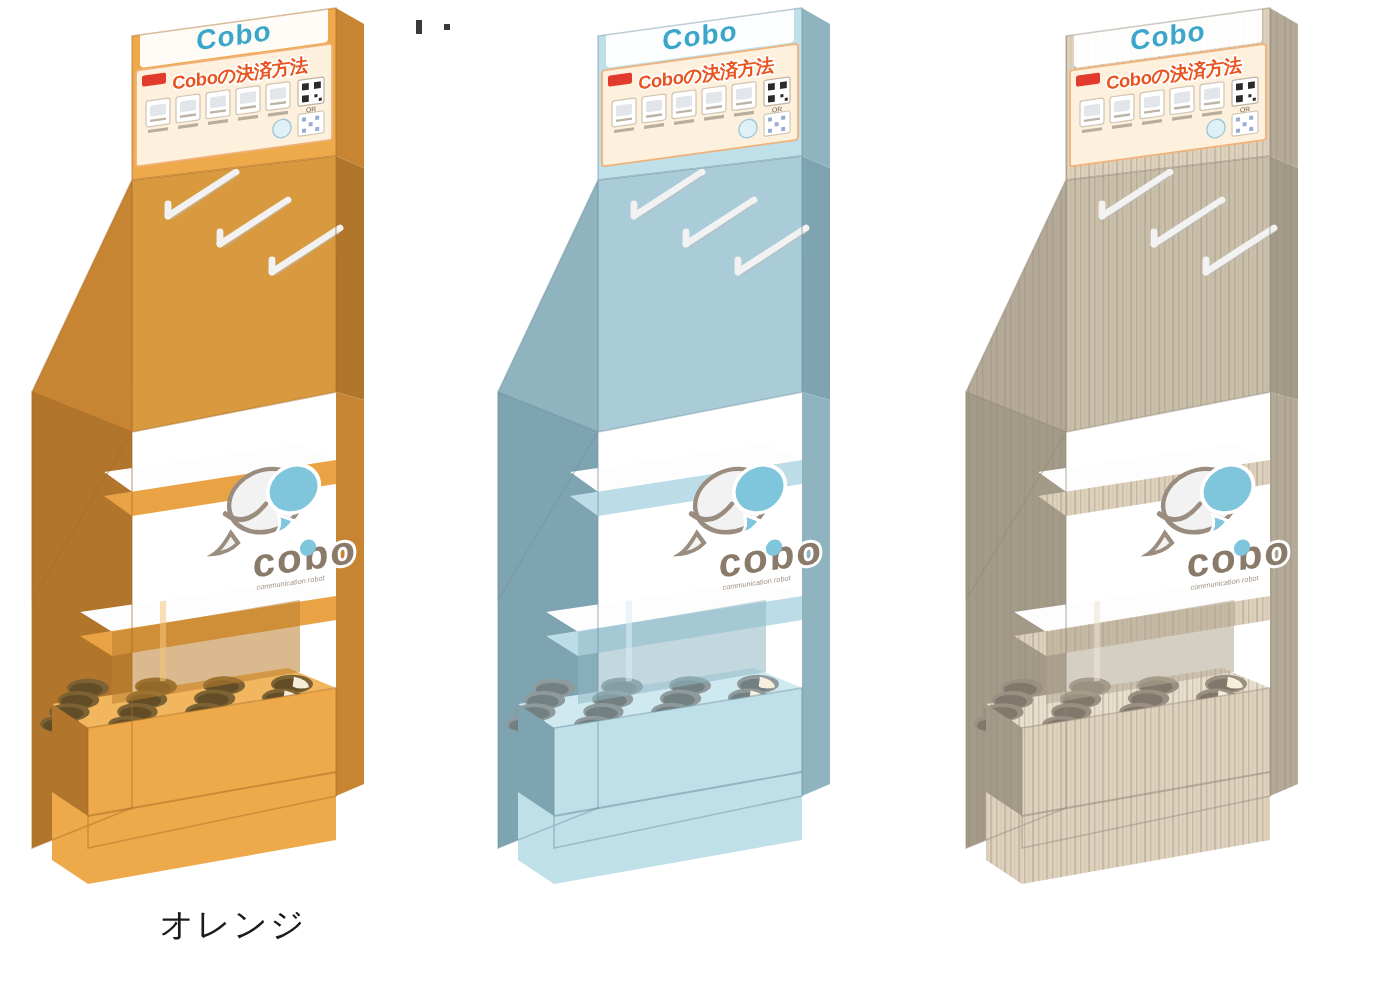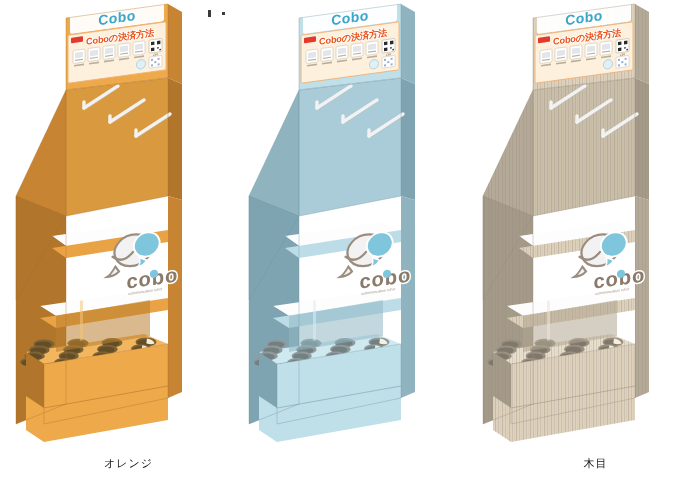--- a/index.html
+++ b/index.html
@@ -10,22 +10,22 @@
     overflow:hidden;
     position:relative;
   }
   .stage{position:absolute;inset:0;}
   .unit{position:absolute;top:0;width:233px;height:502px;}
   .unit.u0{left:0px;}
   .unit.u1{left:233px;}
   .unit.u2{left:467px;}
   .svgwrap{position:absolute;left:0;top:0;width:233px;height:448px;}
   .caption{
-    position:absolute;left:12px;top:452px;width:233px;
-    text-align:center;font-size:11px;color:#1a1a1a;
+    position:absolute;left:0;top:452px;width:233px;
+    text-align:center;font-size:17px;color:#1a1a1a;
     letter-spacing:1px;line-height:22px;
   }
   .speck{position:absolute;background:#3a3a3a;}
   .speck.a{left:208px;top:10px;width:3px;height:7px;}
   .speck.b{left:222px;top:12px;width:3px;height:3px;}
   svg{display:block;}
   .noevt{pointer-events:none;}
 </style>
 </head>
 <body>
@@ -536,14 +536,13 @@
           <g fill="none" stroke="#94897a" stroke-width="0.8" opacity="0.45">
             <polygon points="66,18 168,4 168,78 66,90"></polygon>
             <polygon points="66,90 168,78 168,196 66,216"></polygon>
             <polygon points="16,196 66,90 66,216 16,300"></polygon>
             <polygon points="16,196 66,216 66,404 16,424"></polygon>
             <polygon points="44,364 168,344 168,398 44,424"></polygon>
           </g>
         </g>
       </svg>
     </div>
-  <div class="caption">木目</div>
 </div>
 
 </body></html>

